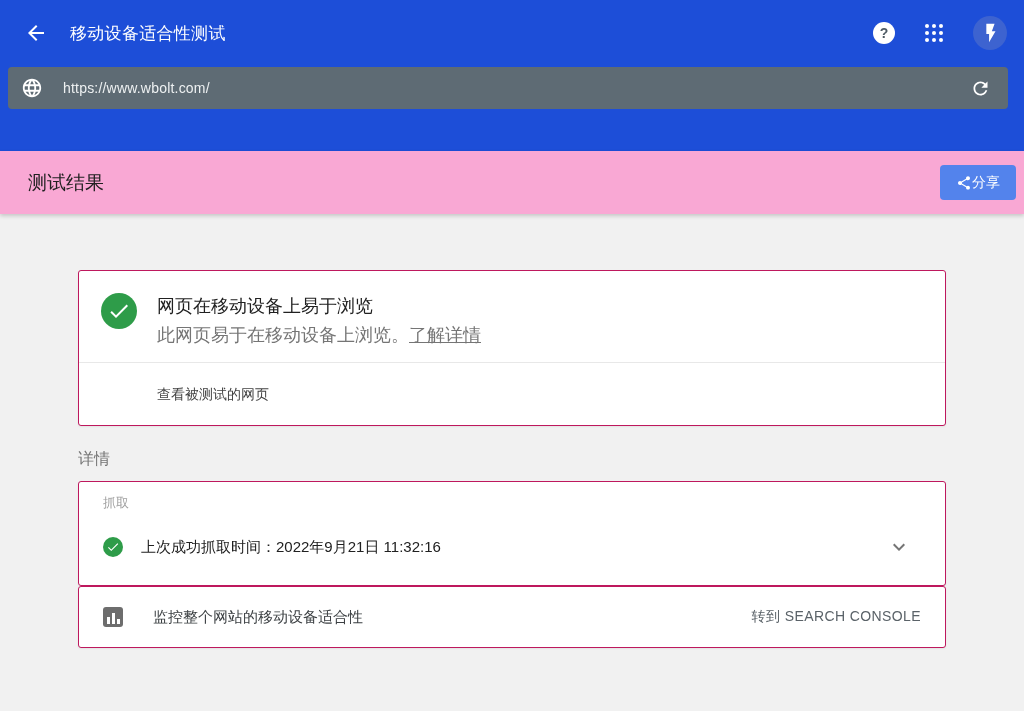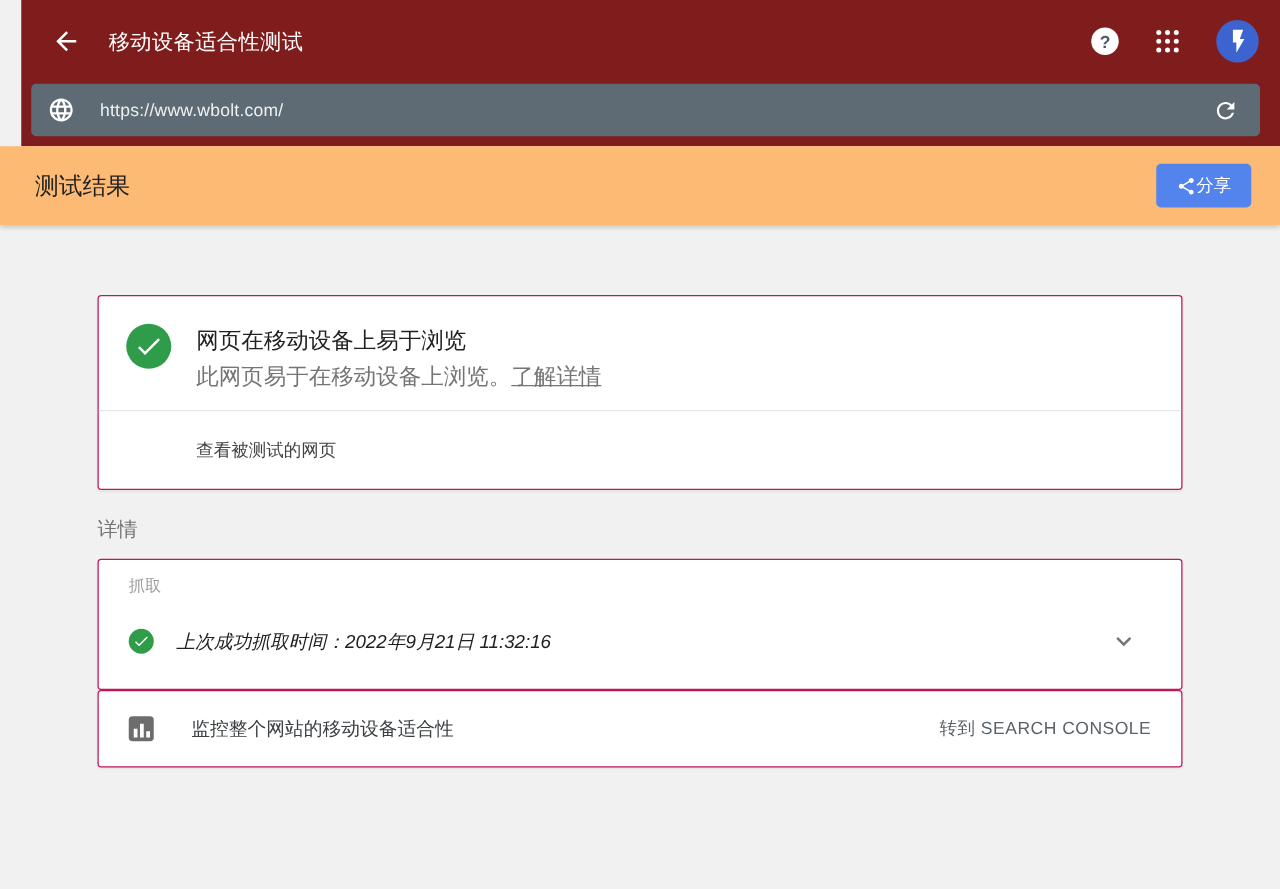--- a/index.html
+++ b/index.html
@@ -5,21 +5,21 @@
   * { margin:0; padding:0; box-sizing:border-box; }
   html,body { width:1024px; height:711px; }
   body {
     font-family:"Liberation Sans","DejaVu Sans",sans-serif;
     background:#f1f1f1;
     overflow:hidden;
     position:relative;
     color:#212121;
   }
   
-  .appbar { background:#7f1d1d; height:117px; position:relative;margin-left:17px; }
+  .appbar { background:#1d4ed8; height:151px; position:relative; }
   .appbar-top { height:66px; display:flex; align-items:center; padding:0 17px 0 24px; }
   .back-btn { width:24px; height:24px; cursor:pointer; flex:0 0 auto; }
   .back-btn svg { width:24px; height:24px; fill:#fff; display:block; }
   .appbar-title { color:#fff; font-size:17px; font-weight:500; letter-spacing:.3px; margin-left:22px; flex:1; }
   .appbar-actions { display:flex; align-items:center; gap:30px; }
   .help-btn {
     width:22px; height:22px; border-radius:50%; background:#fff;
     color:#4d5a63; font-size:14px; font-weight:bold;
     display:flex; align-items:center; justify-content:center; cursor:pointer;
   }
@@ -36,22 +36,22 @@
     background:#5e6b74; border-radius:4px;
     display:flex; align-items:center; padding:0 17px 0 13px;
   }
   .globe-icon { width:22px; height:22px; margin-right:20px; }
   .globe-icon svg { width:22px; height:22px; fill:#fff; display:block; }
   .url-text { color:#eef1f2; font-size:14px; flex:1; letter-spacing:.2px; }
   .refresh-btn { width:21px; height:21px; cursor:pointer; }
   .refresh-btn svg { width:21px; height:21px; fill:#fff; display:block; }
   
   .titlebar {
-    background:#fdba74; height:63px; display:flex; align-items:center;
-    padding:0 23px 0 28px; position:relative; z-index:2;
+    background:#f9a8d4; height:63px; display:flex; align-items:center;
+    padding:0 8px 0 28px; position:relative; z-index:2;
     box-shadow:0 2px 4px rgba(0,0,0,.18);
   }
   .page-title { font-size:19px; font-weight:400; color:#212121; flex:1; }
   .share-btn {
     background:#5383ec; color:#fff; border:none; border-radius:4px;
     height:35px; padding:0 16px; font-size:14px; font-family:inherit;
     display:flex; align-items:center; cursor:pointer;
   }
   .share-btn svg { width:16px; height:16px; fill:#fff; }
   
@@ -79,21 +79,21 @@
   .label-resources { margin:26px 0 18px 0; }
   
   .crawl-card { padding:12px 24px 20px 24px; }
   .crawl-label { font-size:13px; color:#9e9e9e; }
   .crawl-row { display:flex; align-items:center; margin-top:17px; min-height:36px; }
   .mini-badge {
     width:20px; height:20px; border-radius:50%; background:#2e9c49; flex:0 0 auto;
     display:flex; align-items:center; justify-content:center;
   }
   .mini-badge svg { width:14px; height:14px; fill:#fff; }
-  .crawl-status { font-size:15px; color:#212121; margin-left:18px;font-style:italic; }
+  .crawl-status { font-size:15px; color:#212121; margin-left:18px; }
   .expand-btn { margin-left:auto; margin-right:10px; width:24px; height:24px; cursor:pointer; }
   .expand-btn svg { width:24px; height:24px; fill:#757575; display:block; }
   
   .resource-row { display:flex; align-items:center; padding:20px 24px;gap:12px; }
   .chart-icon {
     width:20px; height:20px; background:#6d6d6d; border-radius:3px; flex:0 0 auto;
     display:flex; align-items:flex-end; justify-content:center; gap:2px; padding:3px 3px;
   }
   .chart-icon i { display:block; width:3px; background:#fff; }
   .chart-icon .b1 { height:7px; }

